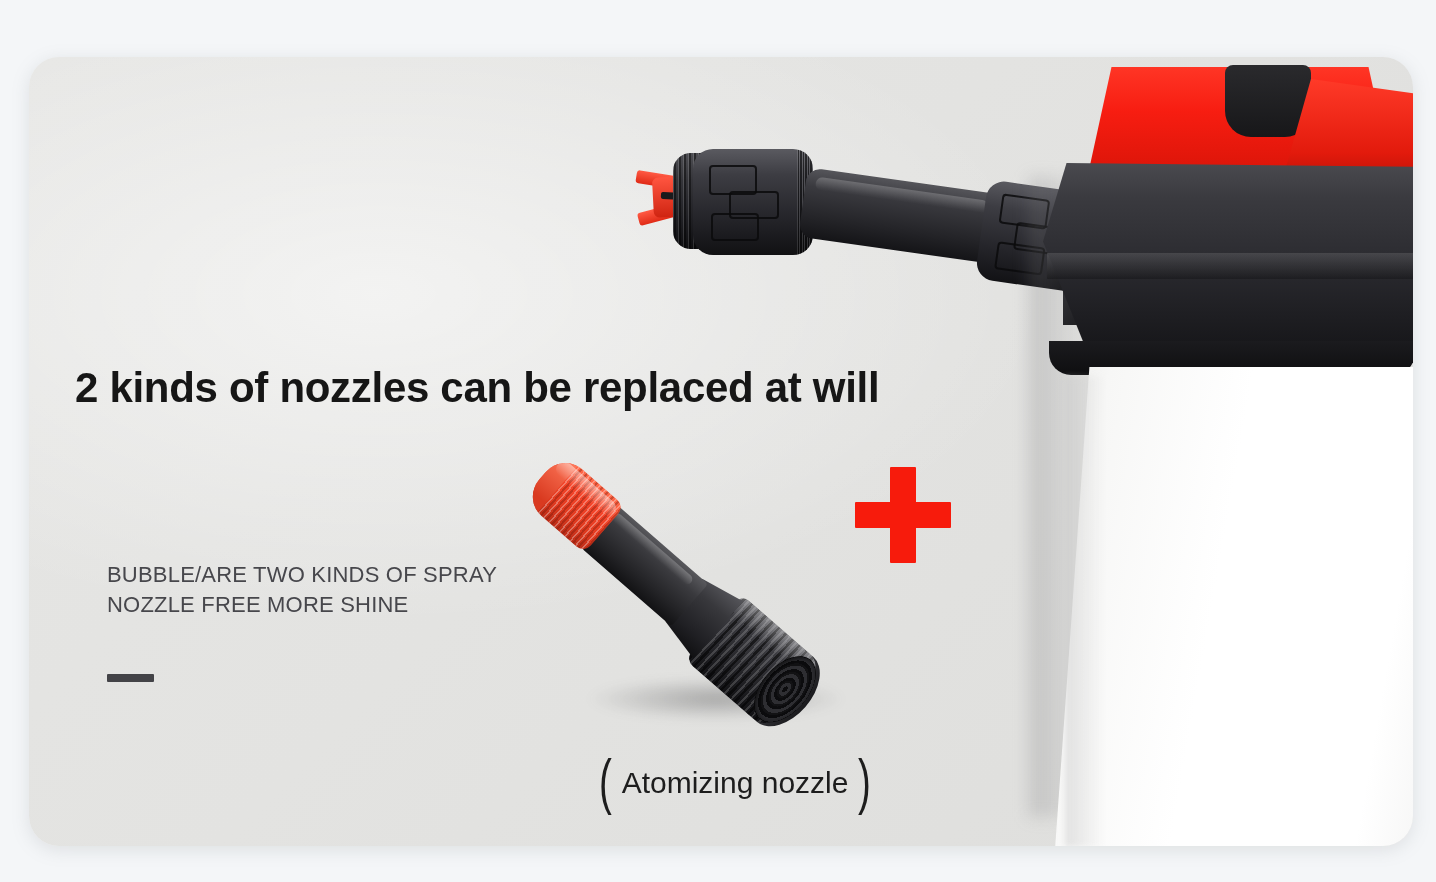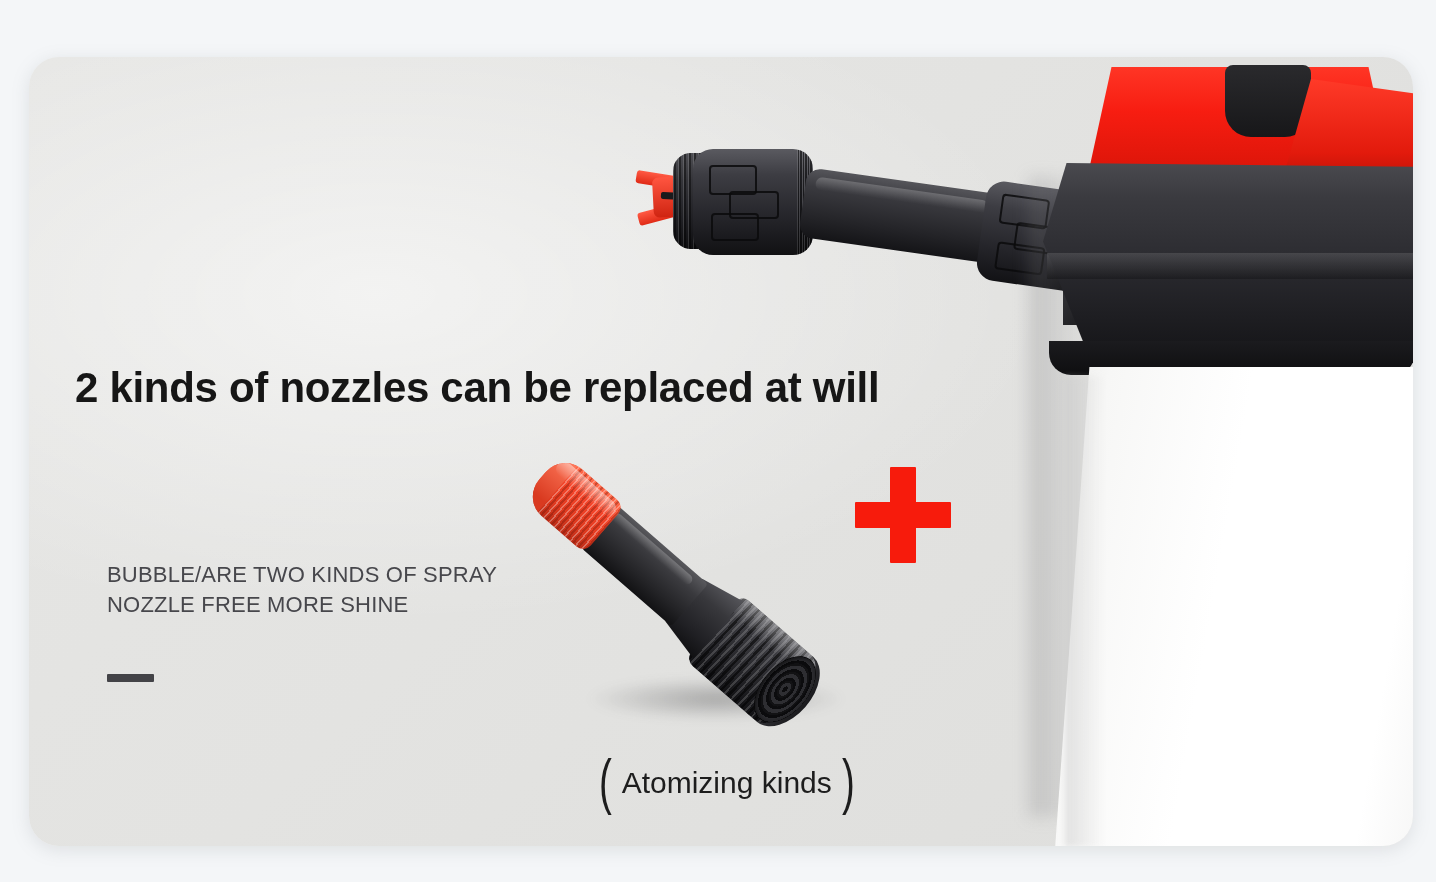--- a/index.html
+++ b/index.html
@@ -378,18 +378,18 @@
       </div>
     </div>
 
     <div class="plus">
       <i class="v"></i>
         <i class="h"></i>
     </div>
 
     <div class="caption">
       <span class="paren">(</span>
-      <span>Atomizing kinds</span>
+      <span>Atomizing nozzle</span>
       <span class="paren">)</span>
     </div>
 
   </div>
 </div>
 
 </body></html>

